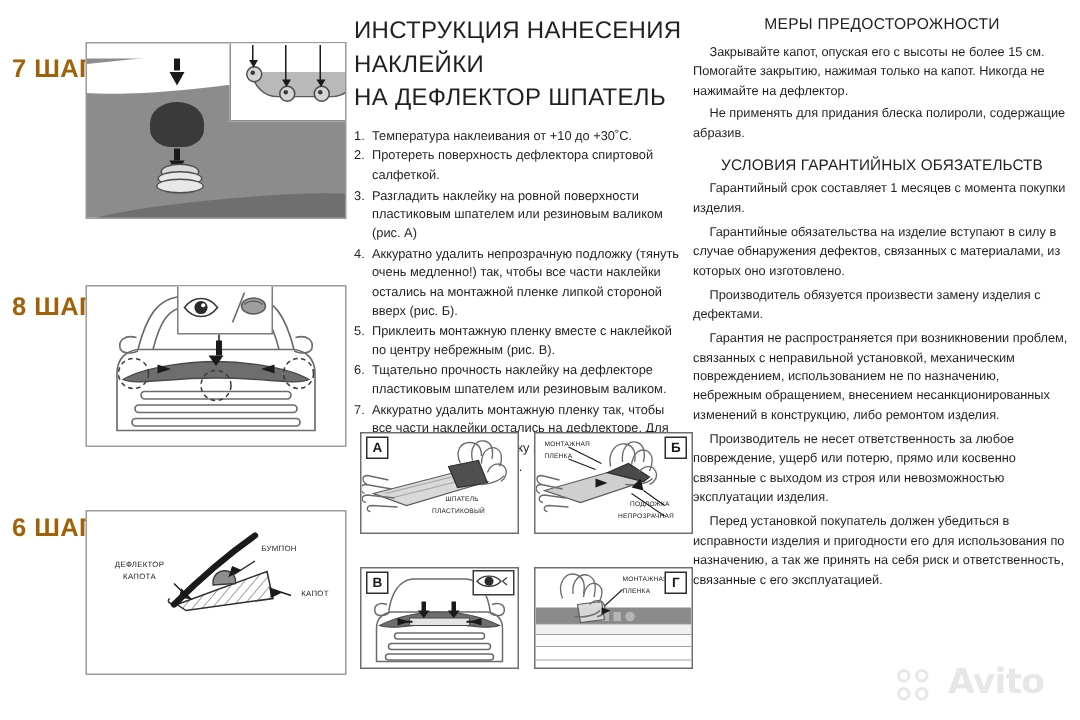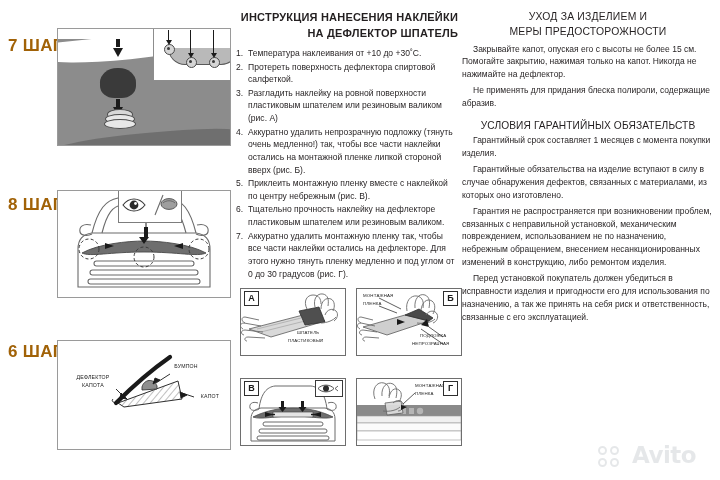--- a/index.html
+++ b/index.html
@@ -88,21 +88,21 @@
 
   
   #step9 .panel{left:57px;top:340px;width:172px;height:108px;}
   #step9 .step-label{top:342px;}
   .lbl9{position:absolute;font-size:5.2px;letter-spacing:.2px;color:#1a1a1a;
         line-height:1.45;text-align:center;}
 
   
   .mid{position:absolute;left:236px;top:10px;width:222px;}
   .col-title{
-    text-align:right;font-size:11px;font-weight:bold;letter-spacing:.2px;
+    text-align:left;font-size:16px;font-weight:normal;letter-spacing:.2px;
     line-height:1.42;color:#231f20;
   }
   .steps-list{margin:6px 0 0 0;padding:0;list-style:none;}
   .steps-list li{
     font-size:8.55px;line-height:1.5;color:#231f20;
     padding-left:12px;position:relative;margin-bottom:.5px;
   }
   .steps-list li .num{position:absolute;left:0;top:0;}
   .steps-list li .cont{display:block;}
 
@@ -462,33 +462,34 @@
             <path d="M58 14 L46 25"></path>
           </g>
       </svg>
       <div class="figlbl" style="left:58px;top:4px;">МОНТАЖНАЯ</div>
       <div class="figlbl" style="left:58px;top:12px;">ПЛЕНКА</div>
     </div>
   </div>
 
   <div class="right">
     <div class="rtitle">
-      <div>УХОД ЗА ИЗДЕЛИЕМ И</div>
       <div>МЕРЫ ПРЕДОСТОРОЖНОСТИ</div>
     </div>
     <div id="care-body">
         <div class="rpara">Закрывайте капот, опуская его с высоты не более 15 см. Помогайте закрытию, нажимая только на капот. Никогда не нажимайте на дефлектор.</div>
         <div class="rpara">Не применять для придания блеска полироли, содержащие абразив.</div>
       </div>
 
     <div class="rtitle2">УСЛОВИЯ ГАРАНТИЙНЫХ ОБЯЗАТЕЛЬСТВ</div>
     <div id="warranty-body">
         <div class="rpara">Гарантийный срок составляет 1 месяцев с момента покупки изделия.</div>
         <div class="rpara">Гарантийные обязательства на изделие вступают в силу в случае обнаружения дефектов, связанных с материалами, из которых оно изготовлено.</div>
+        <div class="rpara">Производитель обязуется произвести замену изделия с дефектами.</div>
         <div class="rpara">Гарантия не распространяется при возникновении проблем, связанных с неправильной установкой, механическим повреждением, использованием не по назначению, небрежным обращением, внесением несанкционированных изменений в конструкцию, либо ремонтом изделия.</div>
+        <div class="rpara">Производитель не  несет ответственность за любое повреждение, ущерб или потерю, прямо или косвенно связанные с выходом из строя или невозможностью эксплуатации изделия.</div>
         <div class="rpara">Перед установкой покупатель должен убедиться в исправности изделия и пригодности его для использования по назначению, а так же принять на себя риск и ответственность, связанные с его эксплуатацией.</div>
       </div>
   </div>
 
   <div class="wm">
     <div class="dots">
       <b style="left:0;top:0;"></b>
         <b style="left:12px;top:0;"></b>
       <b style="left:0;top:12px;"></b>
         <b style="left:12px;top:12px;"></b>

